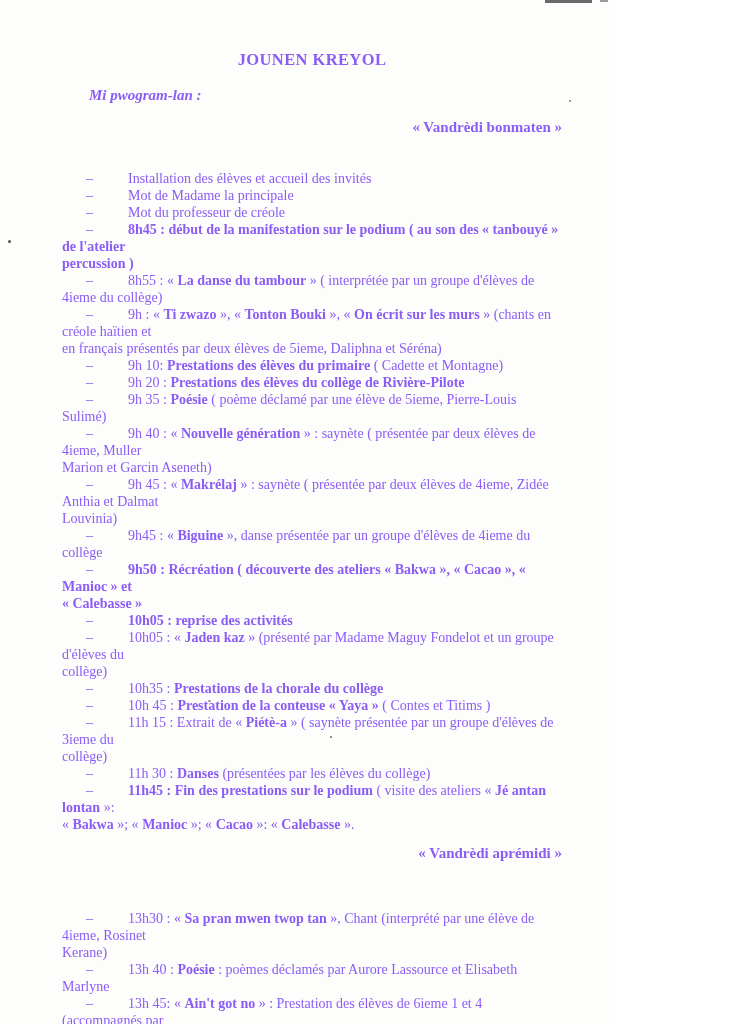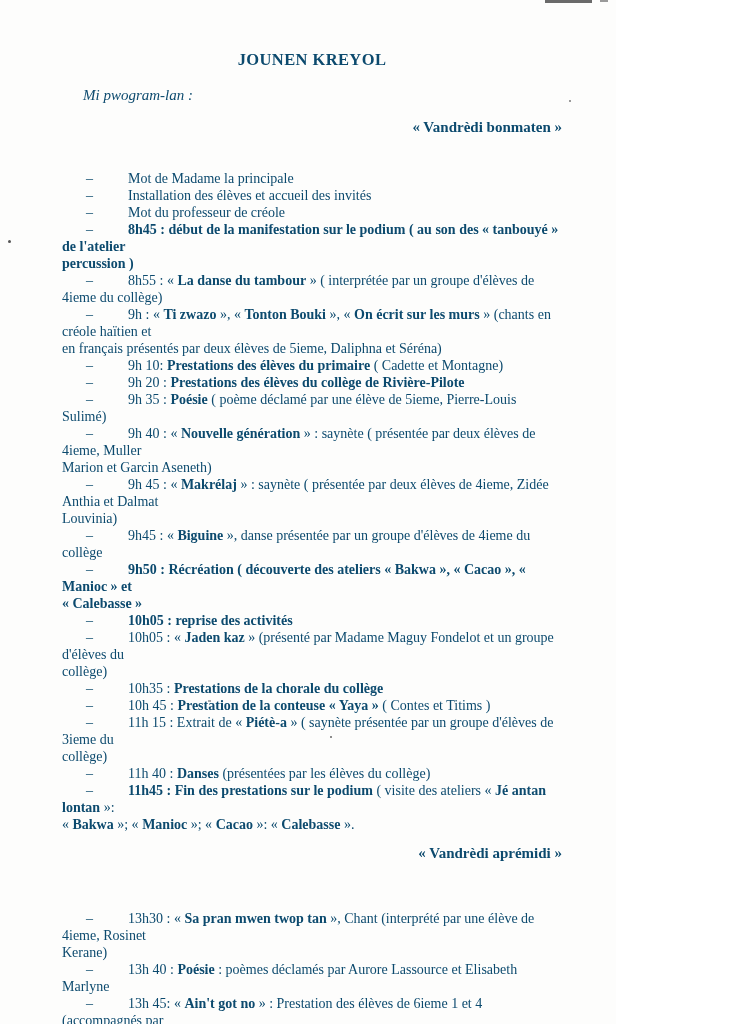--- a/index.html
+++ b/index.html
@@ -2,32 +2,32 @@
 <html><head>
 <meta charset="utf-8">
 <style>
   html,body{margin:0;padding:0;background:#ffffff;}
   .page{
     position:relative;
     width:616px;height:1024px;
     background:#fdfdfc;
     overflow:hidden;
     font-family:"Liberation Serif", serif;
-    color:#0c4a6e;
+    color:#8b5cf6;
   }
   .content{padding:0 54px 0 62px;}
   .doc-title{
     margin:0;padding-top:50px;
     text-align:center;
     font-size:16.5px;font-weight:bold;
     letter-spacing:0.4px;
   }
   .intro{
-    margin:17px 0 0 21px;
-    font-size:15px;font-weight:normal;font-style:italic;
+    margin:17px 0 0 27px;
+    font-size:15px;font-weight:bold;font-style:italic;
   }
   .section-heading{
     margin:0;text-align:right;
     font-size:15px;font-weight:bold;
   }
   .h-morning{margin-top:15px;}
   .h-afternoon{margin-top:12px;}
   .list{
     font-size:14px;line-height:17px;
   }
@@ -69,39 +69,39 @@
   <div class="artifact speck1"></div>
   <div class="artifact speck2"></div>
   <div class="artifact speck3"></div>
 
   <div class="content">
     <h1 class="doc-title">JOUNEN KREYOL</h1>
     <p class="intro">Mi pwogram-lan :</p>
 
     <h2 class="section-heading h-morning">« Vandrèdi bonmaten »</h2>
     <div class="list list-morning">
+        <div class="item"><span class="bullet">–</span><span>Installation des élèves et accueil des invités</span></div>
         <div class="item"><span class="bullet">–</span><span>Mot de Madame la principale</span></div>
-        <div class="item"><span class="bullet">–</span><span>Installation des élèves et accueil des invités</span></div>
         <div class="item"><span class="bullet">–</span><span>Mot du professeur de créole</span></div>
         <div class="item"><span class="bullet">–</span><span class="b">8h45 : début de la manifestation sur le podium ( au son des  « tanbouyé » de l'atelier</span><br><span class="b">percussion )</span></div>
         <div class="item"><span class="bullet">–</span><span>8h55 : « </span><span class="b">La danse du tambour</span><span> » ( interprétée par un groupe d'élèves de 4ieme du collège)</span></div>
         <div class="item"><span class="bullet">–</span><span>9h : « </span><span class="b">Ti zwazo</span><span> », « </span><span class="b">Tonton Bouki</span><span> », « </span><span class="b">On écrit sur les murs</span><span> » (chants en créole haïtien et</span><br><span>en français présentés par deux élèves de 5ieme,  Daliphna et Séréna)</span></div>
         <div class="item"><span class="bullet">–</span><span>9h 10:  </span><span class="b">Prestations des élèves du primaire</span><span> ( Cadette et Montagne)</span></div>
         <div class="item"><span class="bullet">–</span><span>9h 20 : </span><span class="b">Prestations des élèves du collège de Rivière-Pilote</span></div>
         <div class="item"><span class="bullet">–</span><span>9h 35 : </span><span class="b">Poésie</span><span> ( poème déclamé par une élève de 5ieme, Pierre-Louis Sulimé)</span></div>
         <div class="item"><span class="bullet">–</span><span>9h 40 : «  </span><span class="b">Nouvelle génération</span><span> » : saynète ( présentée par deux élèves de 4ieme, Muller</span><br><span>Marion et Garcin Aseneth)</span></div>
         <div class="item"><span class="bullet">–</span><span>9h 45 : « </span><span class="b">Makrélaj</span><span> » : saynète ( présentée par deux élèves de 4ieme, Zidée Anthia et Dalmat</span><br><span>Louvinia)</span></div>
         <div class="item"><span class="bullet">–</span><span>9h45 : « </span><span class="b">Biguine</span><span> », danse présentée par un groupe d'élèves de 4ieme du collège</span></div>
         <div class="item"><span class="bullet">–</span><span class="b">9h50 : Récréation ( découverte des ateliers « Bakwa », « Cacao », « Manioc » et</span><br><span class="b">« Calebasse »</span></div>
         <div class="item"><span class="bullet">–</span><span class="b">10h05 : reprise des activités</span></div>
         <div class="item"><span class="bullet">–</span><span>10h05 : « </span><span class="b">Jaden kaz</span><span> » (présenté par Madame Maguy Fondelot et un groupe d'élèves du</span><br><span>collège)</span></div>
         <div class="item"><span class="bullet">–</span><span>10h35 : </span><span class="b">Prestations de la chorale du collège</span></div>
         <div class="item"><span class="bullet">–</span><span>10h 45 : </span><span class="b">Prestation de la conteuse « Yaya »</span><span> ( Contes et Titims )</span></div>
         <div class="item"><span class="bullet">–</span><span>11h 15 : Extrait de  « </span><span class="b">Piétè-a</span><span> » ( saynète présentée par un groupe d'élèves de 3ieme du</span><br><span>collège)</span></div>
-        <div class="item"><span class="bullet">–</span><span>11h 40 : </span><span class="b">Danses</span><span> (présentées par les élèves du collège)</span></div>
+        <div class="item"><span class="bullet">–</span><span>11h 30 : </span><span class="b">Danses</span><span> (présentées par les élèves du collège)</span></div>
         <div class="item"><span class="bullet">–</span><span class="b">11h45 : Fin des prestations sur le podium</span><span> ( visite des ateliers « </span><span class="b">Jé antan lontan</span><span> »:</span><br><span>« </span><span class="b">Bakwa</span><span> »; « </span><span class="b">Manioc</span><span> »; « </span><span class="b">Cacao</span><span> »: « </span><span class="b">Calebasse</span><span> ».</span></div>
       </div>
 
     <h2 class="section-heading h-afternoon">« Vandrèdi aprémidi »</h2>
     <div class="list list-afternoon">
         <div class="item"><span class="bullet">–</span><span>13h30 : «  </span><span class="b">Sa pran mwen twop tan</span><span> », Chant (interprété par une élève de 4ieme, Rosinet</span><br><span>Kerane)</span></div>
         <div class="item"><span class="bullet">–</span><span>13h 40 : </span><span class="b">Poésie</span><span> :  poèmes déclamés par Aurore Lassource et Elisabeth Marlyne</span></div>
         <div class="item"><span class="bullet">–</span><span>13h 45:  «  </span><span class="b">Ain't got no</span><span> » : Prestation des élèves de 6ieme 1 et 4  (accompagnés par</span><br><span>Madame Bertholot)</span></div>
         <div class="item"><span class="bullet">–</span><span>14h : </span><span class="b">Bèlè</span></div>
         <div class="item"><span class="bullet">–</span><span>16 : clôture de la manifestation</span></div>

